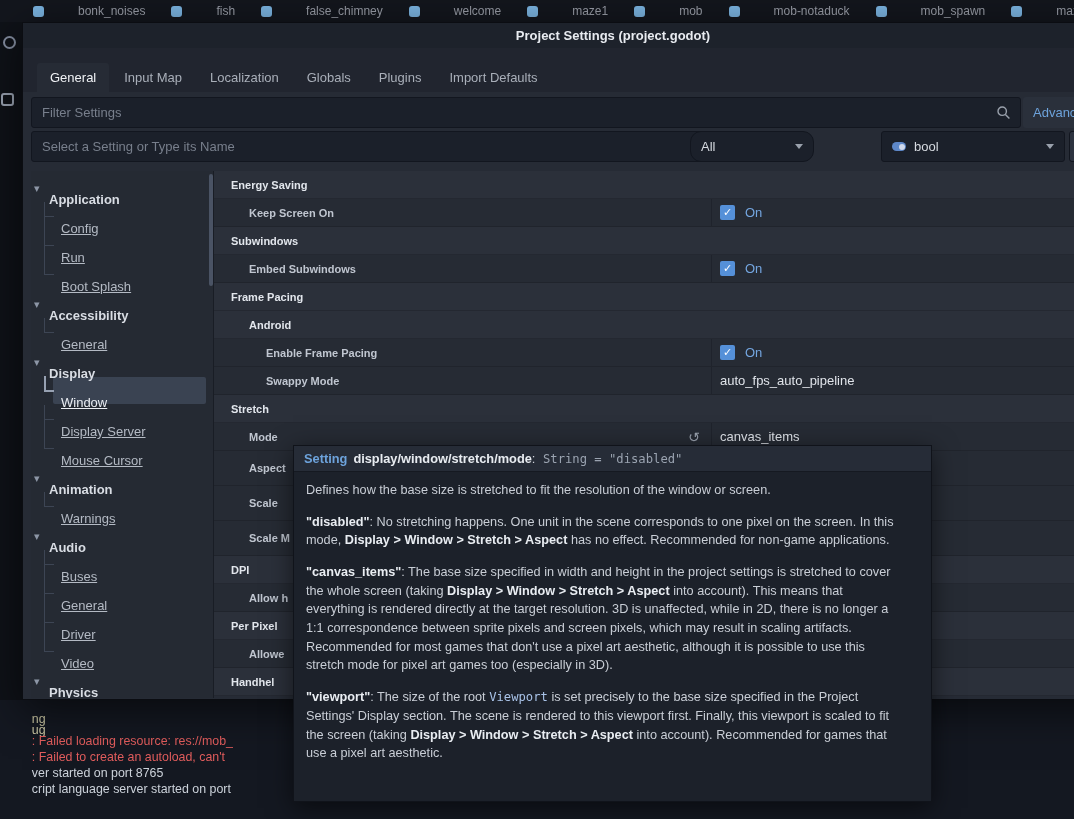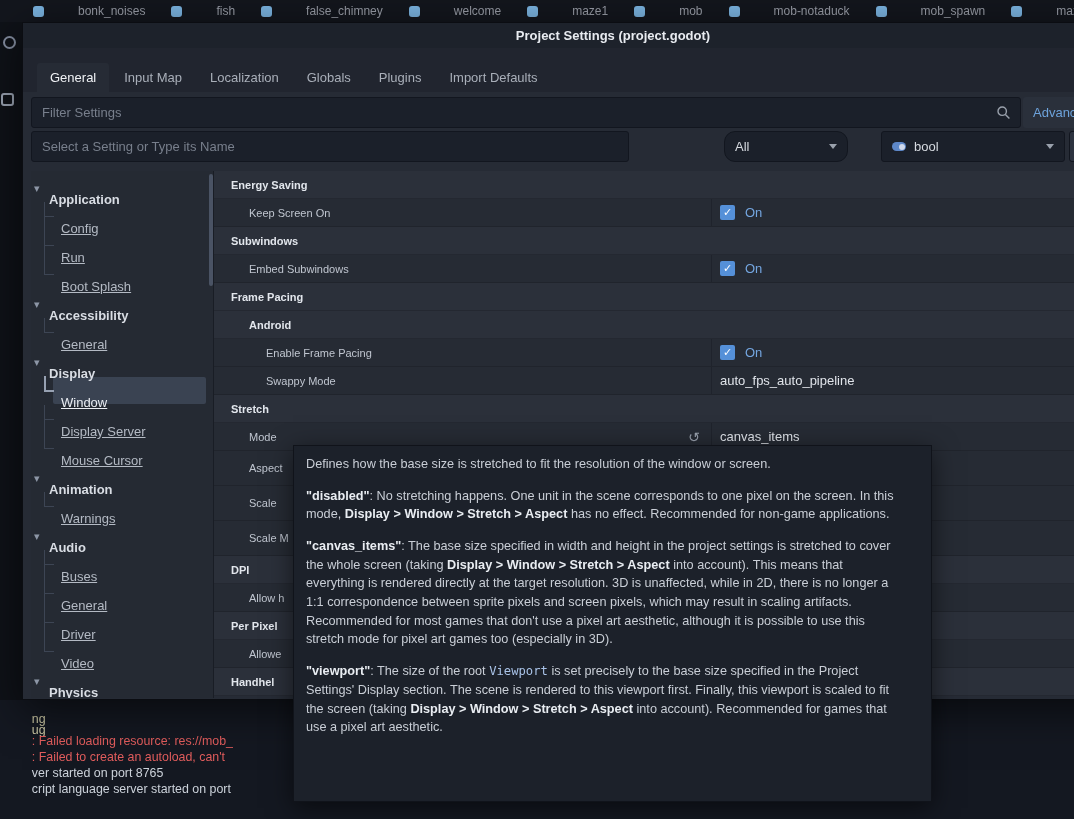--- a/index.html
+++ b/index.html
@@ -34,28 +34,28 @@
   .titlebar{height:25px;background:#1d222b;text-align:center;line-height:25px;color:#e8ebf0;font-size:13px;font-weight:700;}
   .dlg-panel{position:absolute;top:69px;left:0;right:0;bottom:0;background:#262b35;}
   .tabstrip{position:absolute;top:40px;left:0;right:0;height:29px;display:flex;padding-left:14px;gap:2px;}
   .dtab{padding:0 13px;height:29px;line-height:29px;border-radius:3px 3px 0 0;color:#a9afb9;font-size:13px;cursor:default;}
   .dtab.sel{background:#262b35;color:#f0f2f5;}
 
   
   .filter-wrap{position:absolute;left:8px;top:74px;width:990px;height:31px;}
   .filter-wrap input, .name-input{width:100%;height:100%;background:#1b202a;border:1px solid #12161f;border-radius:3px;
     color:#dfe3e9;font-size:13px;padding:0 30px 0 10px;outline:none;}
-  .name-input{position:absolute;left:8px;top:108px;width:598px;height:31px;padding-right:10px;}
+  .name-input{position:absolute;left:8px;top:108px;width:690px;height:31px;padding-right:10px;}
   input::placeholder{color:#787f8c;}
   .search-glyph{position:absolute;right:10px;top:8px;}
   .advanced{position:absolute;left:1000px;top:74px;width:182px;height:31px;background:#2a303b;border-radius:3px;
     display:flex;align-items:center;padding-left:10px;color:var(--accent);font-size:13px;}
   .dd{position:absolute;top:108px;height:31px;display:flex;align-items:center;background:#1b202a;
     border:1px solid #12161f;border-radius:3px;padding:0 10px;gap:8px;font-size:13px;color:#d6dae0;}
-  .dd-scope{left:701px;width:124px;border-radius:11px;}
+  .dd-scope{left:667px;width:124px;border-radius:11px;}
   .dd-type{left:858px;width:184px;}
   .dd .lbl{flex:1;white-space:nowrap;}
   .dd-arrow{width:0;height:0;border-left:4px solid transparent;border-right:4px solid transparent;border-top:5px solid #9aa1ac;flex:none;}
   .bool-icon{width:14px;height:9px;border-radius:5px;background:#5d87c8;position:relative;flex:none;}
   .bool-icon::after{content:"";position:absolute;right:1.5px;top:1.5px;width:6px;height:6px;border-radius:50%;background:#cfd8ea;}
   .add-btn{position:absolute;left:1046px;top:108px;width:40px;height:31px;background:#2d3340;border:1px solid #12161f;
     border-radius:3px;color:#c6cbd4;font-size:16px;display:flex;align-items:center;justify-content:center;}
 
   
   .tree{position:absolute;left:8px;top:148px;width:183px;height:527px;background:#252a33;
@@ -76,21 +76,21 @@
   .trow.sel{color:#eaedf2;}
   .tree-scrollbar{position:absolute;right:1px;top:3px;width:4px;height:112px;background:#4a5364;border-radius:2px;}
 
   
   .slist{position:absolute;left:191px;top:148px;width:991px;height:527px;background:#262b35;overflow:hidden;}
   .srow{position:absolute;left:0;right:0;display:flex;align-items:center;border-bottom:1px solid rgba(0,0,0,.15);}
   .srow.header,.srow.subheader{background:#2b303a;}
   .srow.prop{background:#262b34;}
   .slabel2{white-space:nowrap;font-size:11px;}
   .header .slabel2,.subheader .slabel2{color:#e2e6ec;font-weight:700;}
-  .prop .slabel2{color:#c0c6d0;}
+  .prop .slabel2{color:#c0c6d0;font-weight:bold;}
   .ind0 .slabel2{padding-left:17px;}
   .ind1 .slabel2{padding-left:35px;}
   .ind2 .slabel2{padding-left:52px;}
   .vcell{position:absolute;left:497px;right:0;top:0;bottom:0;display:flex;align-items:center;
     padding-left:8px;gap:10px;border-left:1px solid #1f232c;}
   .cb{width:15px;height:15px;background:var(--checkbox);border-radius:2px;color:#fff;font-size:11px;
     line-height:15px;text-align:center;flex:none;}
   .vtext{color:#e0e4ea;font-size:13px;white-space:nowrap;}
   .vtext.on{color:var(--value-on);}
   .revert{position:absolute;left:474px;top:50%;transform:translateY(-50%);color:#98a0ac;font-size:14px;}
@@ -444,20 +444,26 @@
     </div>
   </div>
         <div class="srow header ind0" style="top: 497px; height: 28px;">
     <span class="slabel2">Handhel</span>
 
   </div>
       </div>
   </div>
 
   <div class="tooltip">
+    <div class="tt-head">
+      <span class="tt-setting">Setting</span>
+      <span class="tt-path">display/window/stretch/mode</span>
+      <span class="tt-colon">: </span>
+      <span class="tt-sig">String = "disabled"</span>
+    </div>
     <div class="tt-body">
         <p><span class="seg-n">Defines how the base size is stretched to fit the resolution of the window or screen.</span></p>
         <p><span class="seg-b">"disabled"</span><span class="seg-n">: No stretching happens. One unit in the scene corresponds to one pixel on the screen. In this mode, </span><span class="seg-b">Display &gt; Window &gt; Stretch &gt; Aspect</span><span class="seg-n"> has no effect. Recommended for non-game applications.</span></p>
         <p><span class="seg-b">"canvas_items"</span><span class="seg-n">: The base size specified in width and height in the project settings is stretched to cover the whole screen (taking </span><span class="seg-b">Display &gt; Window &gt; Stretch &gt; Aspect</span><span class="seg-n"> into account). This means that everything is rendered directly at the target resolution. 3D is unaffected, while in 2D, there is no longer a 1:1 correspondence between sprite pixels and screen pixels, which may result in scaling artifacts. Recommended for most games that don't use a pixel art aesthetic, although it is possible to use this stretch mode for pixel art games too (especially in 3D).</span></p>
         <p><span class="seg-b">"viewport"</span><span class="seg-n">: The size of the root </span><span class="seg-code">Viewport</span><span class="seg-n"> is set precisely to the base size specified in the Project Settings' Display section. The scene is rendered to this viewport first. Finally, this viewport is scaled to fit the screen (taking </span><span class="seg-b">Display &gt; Window &gt; Stretch &gt; Aspect</span><span class="seg-n"> into account). Recommended for games that use a pixel art aesthetic.</span></p>
       </div>
   </div>
 
 </div>
 

